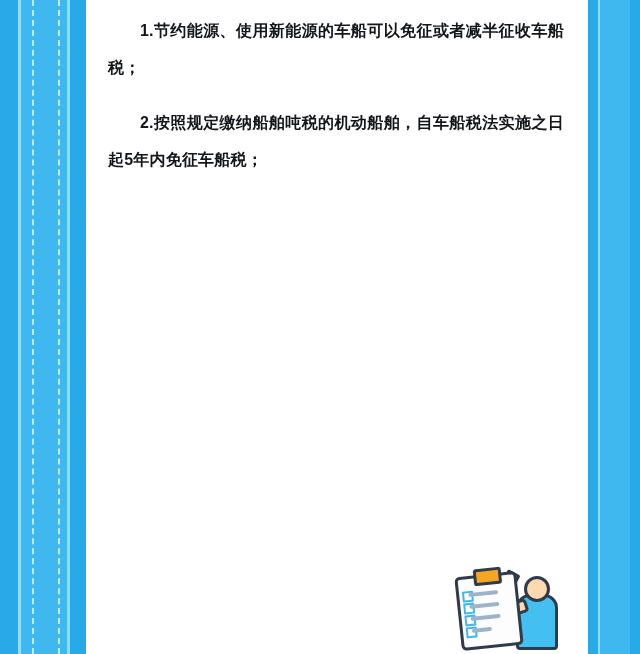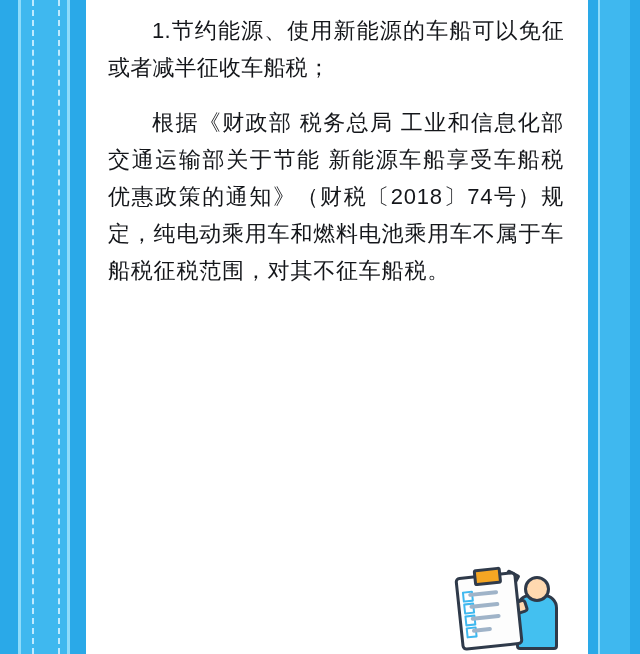--- a/index.html
+++ b/index.html
@@ -83,27 +83,27 @@
     position: absolute;
     left: 0;
     top: 0;
     right: 0;
     bottom: 0;
     padding: 12px 24px 0 22px;
     box-sizing: border-box;
   }
   p.para {
     margin: 0 0 18px 0;
-    font-size: 22px;
+    font-size: 16px;
     line-height: 37px;
     color: #14161a;
     text-align: justify;
     text-justify: inter-ideograph;
     font-family: "Liberation Sans", "DejaVu Sans", sans-serif;
-    font-weight: 400;
+    font-weight: 700;
     letter-spacing: 0.2px;
     text-indent: 2em;
   }
   p.para.last {
     margin-bottom: 0;
   }
   p.spaced {
     letter-spacing: 0.8px;
   }
 
@@ -214,21 +214,21 @@
     <div class="dash-line dash-right"></div>
   </div>
 
   <div class="right-band">
     <div class="right-band-inner"></div>
   </div>
 
   <div class="card">
     <div class="card-inner">
       <p class="para">1.节约能源、使用新能源的车船可以免征或者减半征收车船税；</p>
-      <p class="para spaced last">根据《财政部 税务总局 工业和信息化部 交通运输部关于节能 新能源车船享受车船税优惠政策的通知》（财税〔2018〕74号）规定，纯电动乘用车和燃料电池乘用车不属于车船税征税范围，对其不征车船税。</p>
+      <p class="para">2.按照规定缴纳船舶吨税的机动船舶，自车船税法实施之日起5年内免征车船税；</p>
     </div>
 
     <div class="illus">
       <div class="pencil"></div>
       <div class="person-body"></div>
       <div class="person-head"></div>
       <div class="person-arm"></div>
       <div class="clipboard">
         <div class="clip-top"></div>
         <div class="check ck1"></div>

